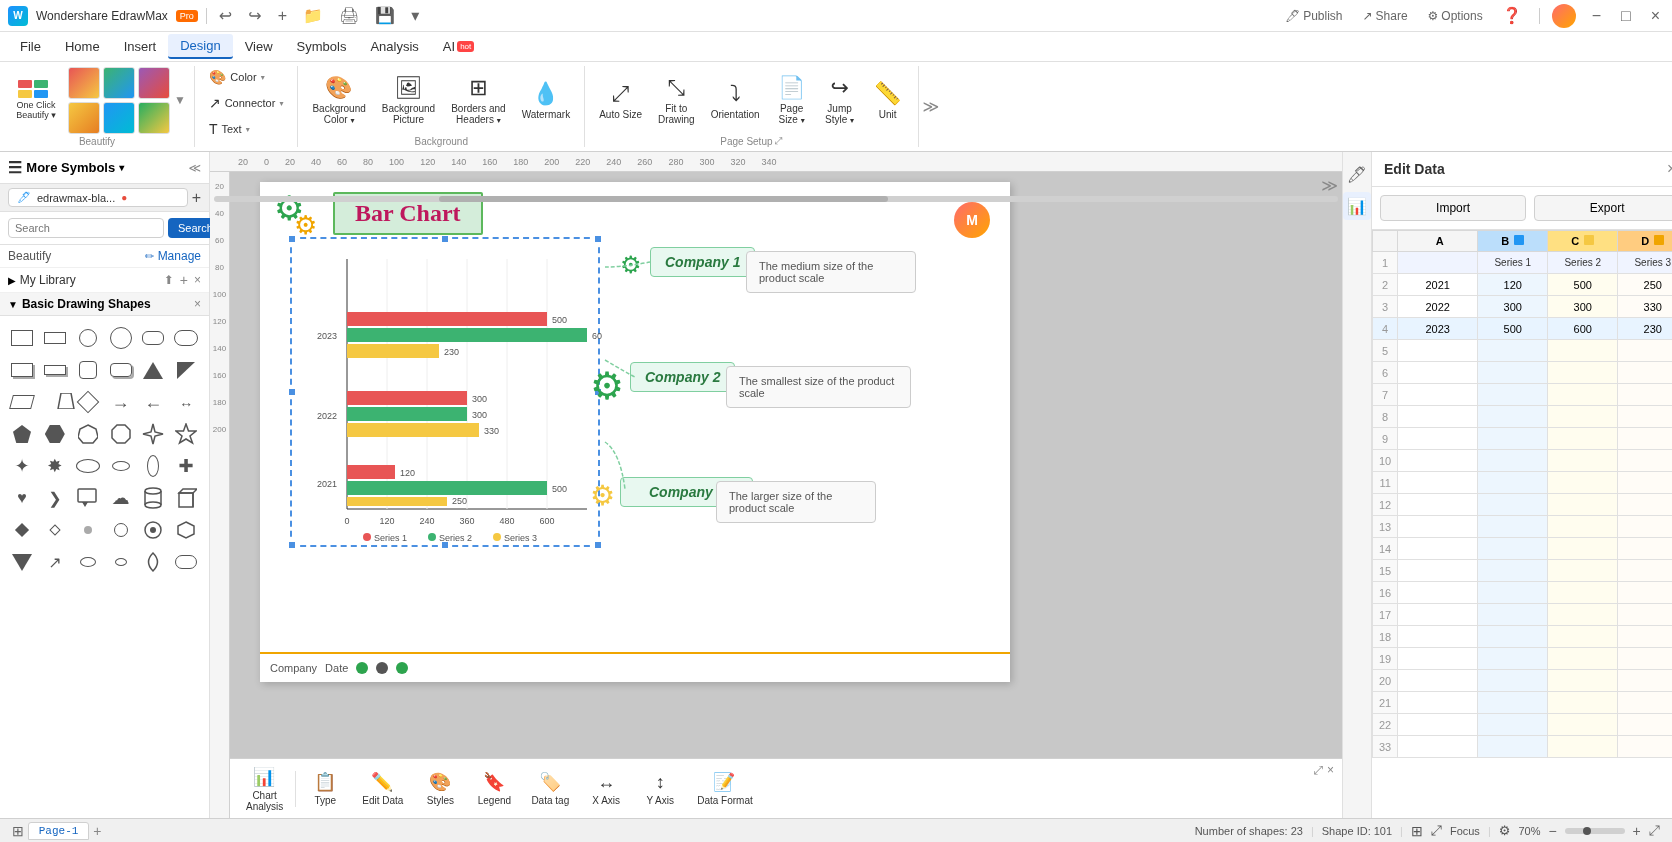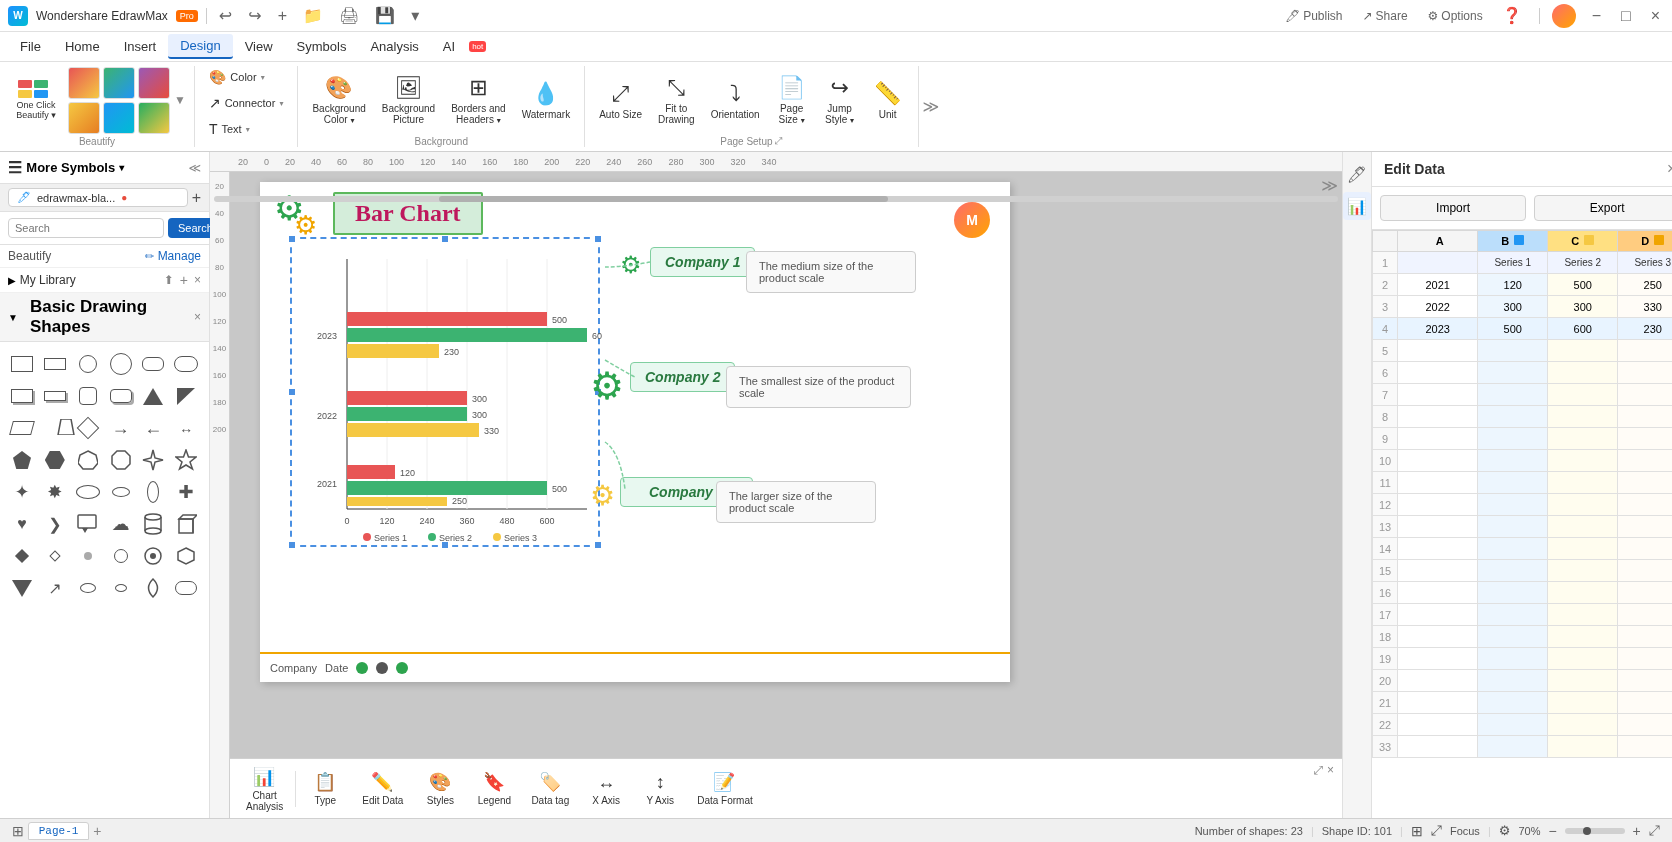--- a/index.html
+++ b/index.html
@@ -177,21 +177,21 @@
 </div>
 
 <div class="menu-bar">
   <span class="menu-item">File</span>
   <span class="menu-item">Home</span>
   <span class="menu-item">Insert</span>
   <span class="menu-item active">Design</span>
   <span class="menu-item">View</span>
   <span class="menu-item">Symbols</span>
   <span class="menu-item">Analysis</span>
-  <span class="menu-item" style="display:flex;align-items:center;gap:14px;">
+  <span class="menu-item" style="display:flex;align-items:center;gap:2px;">
     <span>AI</span>
     <span class="hot-badge">hot</span>
   </span>
 </div>
 
 <div class="ribbon">
 
   <div class="ribbon-group">
     <div class="ribbon-group-content">
       <button class="ribbon-btn" style="min-width:56px;">
@@ -344,21 +344,21 @@
         <button style="background:none;border:none;cursor:pointer;font-size:12px;color:#888;">⬆</button>
         <button style="background:none;border:none;cursor:pointer;font-size:14px;color:#888;">+</button>
         <button style="background:none;border:none;cursor:pointer;font-size:12px;color:#888;">×</button>
       </div>
     </div>
 
     <div class="shapes-section">
       <div class="shapes-section-header">
         <div style="display:flex;align-items:center;gap:4px;cursor:pointer;">
           <span style="font-size:10px;">▼</span>
-          <span style="font-size:17px;font-weight:600;margin-left:8px;">Basic Drawing Shapes</span>
+          <span style="font-size:12px;font-weight:600;">Basic Drawing Shapes</span>
         </div>
         <button style="background:none;border:none;cursor:pointer;font-size:12px;color:#888;">×</button>
       </div>
 
       <div class="shapes-grid shapes-scroll">
 
         <div class="shape-item">
             <div class="shape-rect"></div>
           </div>
         <div class="shape-item">

